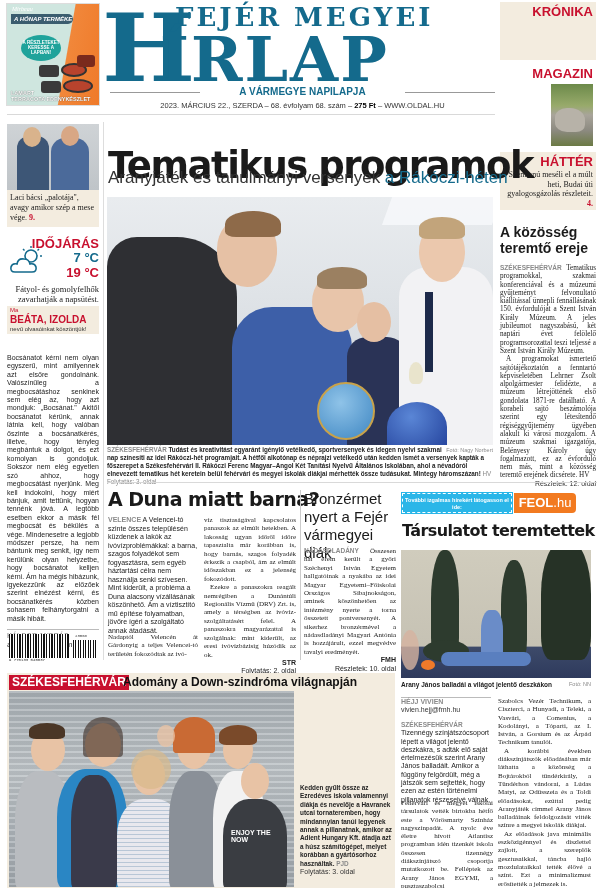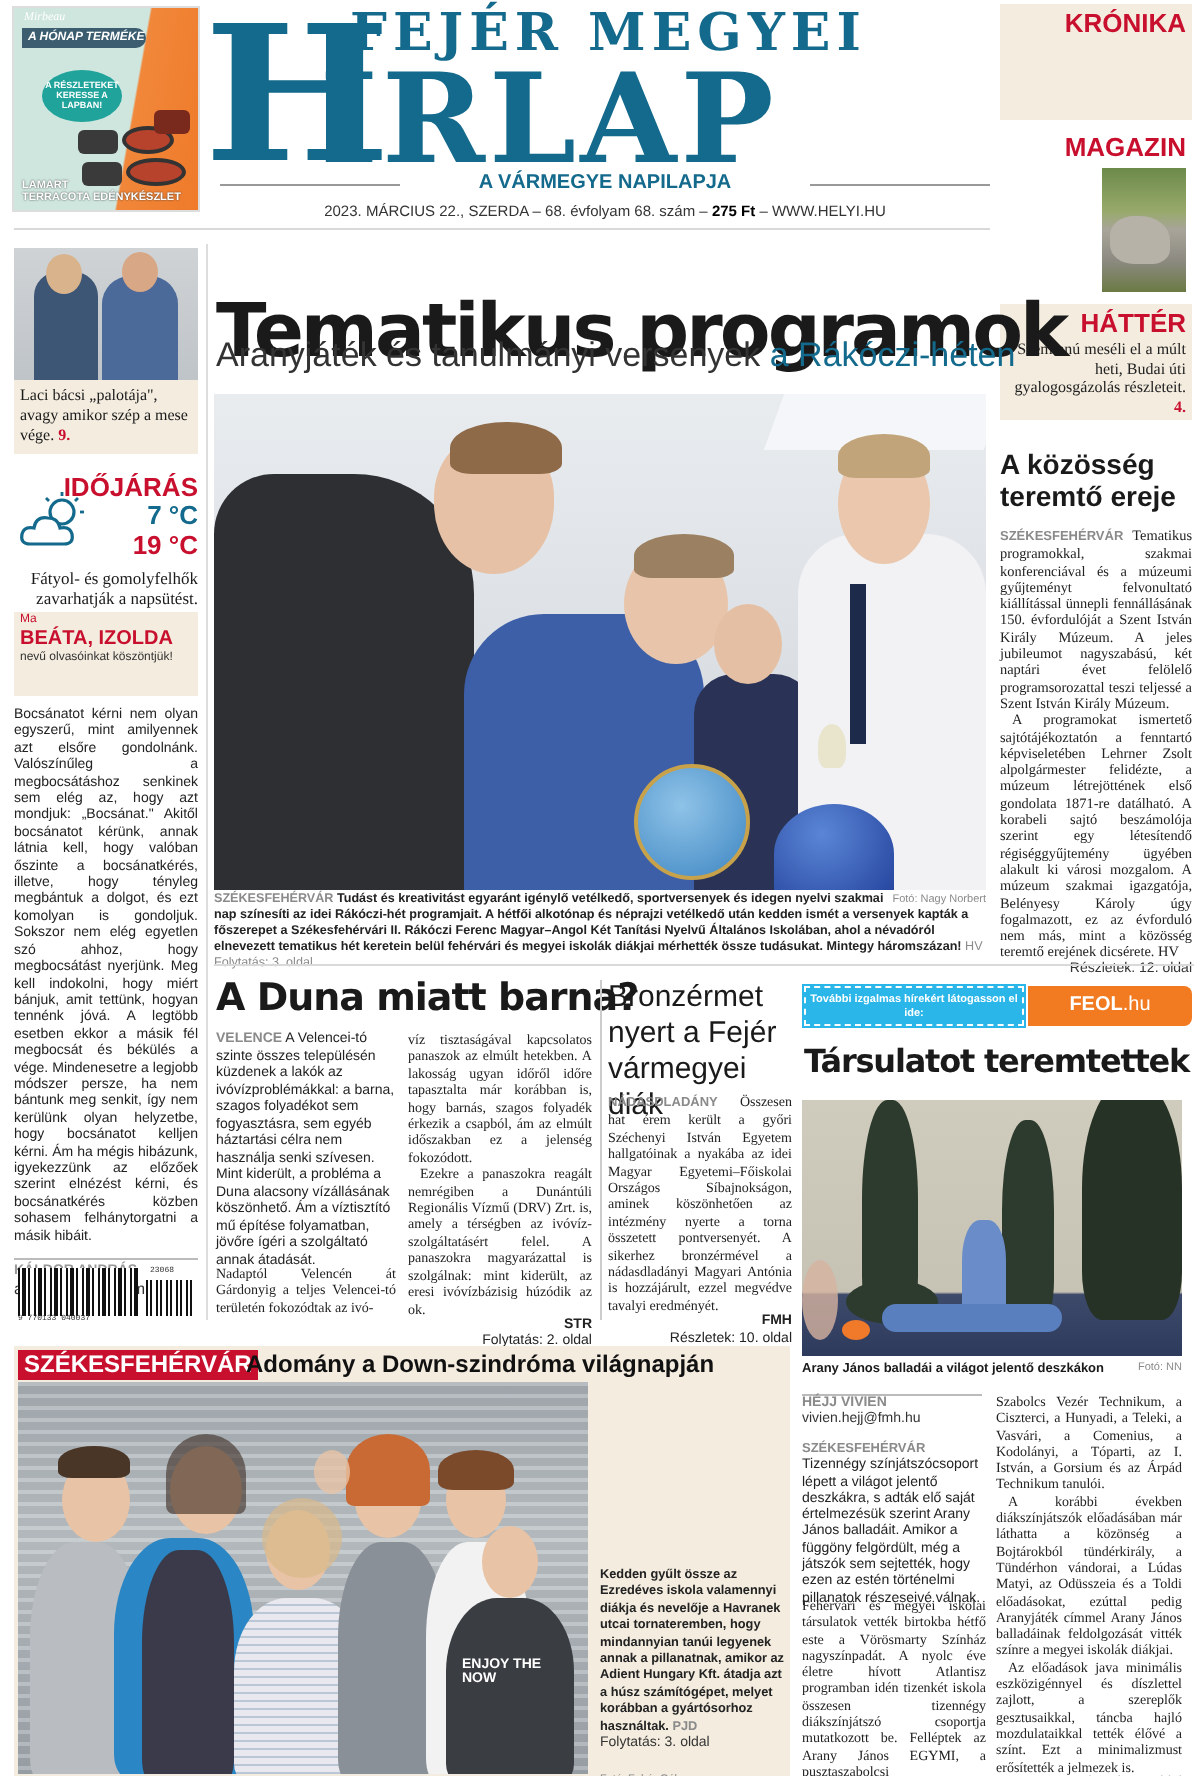--- a/index.html
+++ b/index.html
@@ -63,21 +63,21 @@
   #helyi .p2h { position: absolute; left: 54px; top: 2px; width: 18px; height: 20px; background: #d8a785; border-radius: 50%; }
   #helyi .cap { background: #f3ecdf; font-size: 8px; line-height: 10px; padding: 3px 2px 4px 3px; }
   #helyi .cap b { color: #c8102e; }
 
   #weather { left: 7px; top: 236px; width: 92px; height: 72px; }
   #weather .title { position: absolute; right: 0; top: 0; font-family: "Liberation Sans", sans-serif; font-weight: bold; color: #c8102e; font-size: 13px; }
   #weather .t1 { position: absolute; right: 0; top: 14px; font-family: "Liberation Sans", sans-serif; font-weight: bold; color: #146a8c; font-size: 13px; }
   #weather .t2 { position: absolute; right: 0; top: 29px; font-family: "Liberation Sans", sans-serif; font-weight: bold; color: #c8102e; font-size: 13px; }
   #weather .icon { position: absolute; left: 2px; top: 10px; width: 34px; height: 30px; }
   #weather .desc { position: absolute; left: 0; right: 0; top: 48px; font-size: 8.5px; line-height: 10px; text-align: right; }
-  #nameday { left: 7px; top: 306px; width: 92px; height: 42px; background: #f3ecdf; padding: 1px 3px; font-family: "Liberation Sans", sans-serif; }
+  #nameday { left: 7px; top: 306px; width: 92px; height: 28px; background: #f3ecdf; padding: 1px 3px; font-family: "Liberation Sans", sans-serif; }
   #nameday .ma { font-size: 6px; color: #c8102e; line-height: 7px; }
   #nameday .names { font-size: 10px; font-weight: bold; color: #c8102e; line-height: 11px; }
   #nameday .note { font-size: 6px; color: #333; line-height: 8px; }
 
   #joreggelt { left: 7px; top: 344px; width: 92px; }
   #joreggelt h2 { font-family: "Liberation Sans", sans-serif; font-weight: bold; color: #146a8c; font-size: 13px; line-height: 14px; }
   #joreggelt .body { margin-top: 10px; font-family: "Liberation Sans", sans-serif; font-size: 7px; line-height: 8.4px; color: #222; }
   #joreggelt .author { margin-top: 6px; border-top: 1px solid #bbb; padding-top: 1px; font-family: "Liberation Sans", sans-serif; font-size: 7px; color: #999; font-weight: bold; line-height: 9px; }
   #joreggelt .email { font-family: "Liberation Sans", sans-serif; font-size: 8px; color: #333; line-height: 9px; }
   #barcode { left: 9px; top: 634px; width: 88px; height: 28px; }
@@ -125,22 +125,22 @@
   #bronz-h { left: 304px; top: 490px; font-family: "Liberation Sans", sans-serif; font-size: 15px; line-height: 18px; color: #1a1a1a; }
   #bronz-b { left: 304px; top: 547px; width: 92px; font-size: 7px; line-height: 8.4px; color: #222; }
   #bronz-b .place { font-family: "Liberation Sans", sans-serif; font-weight: bold; color: #8a8a8a; font-size: 6.5px; }
   #bronz-b .sig { text-align: right; font-family: "Liberation Sans", sans-serif; font-weight: bold; }
   #bronz-b .more { text-align: right; font-family: "Liberation Sans", sans-serif; }
 
   
   #feol { left: 402px; top: 493px; width: 186px; height: 20px; }
   #feol .left { position: absolute; left: 0; top: 0; width: 110px; height: 20px; background: #2ab6e8; border: 1px dashed #fff; outline: 1px solid #2ab6e8;
                 color: #fff; font-family: "Liberation Sans", sans-serif; font-size: 5.5px; font-weight: bold; text-align: center; line-height: 7px; padding-top: 3px; }
-  #feol .right { position: absolute; left: 112px; top: 0; width: 82px; height: 20px; background: #f27a20; border-radius: 0 4px 4px 0;
-                 color: #fff; font-family: "Liberation Sans", sans-serif; font-size: 10px; font-weight: bold; text-align: center; line-height: 20px; }
+  #feol .right { position: absolute; left: 112px; top: 0; width: 62px; height: 20px; background: #f27a20; border-radius: 0 4px 4px 0;
+                 color: #fff; font-family: "Liberation Sans", sans-serif; font-size: 13px; font-weight: bold; text-align: center; line-height: 20px; }
   #feol .right span { font-weight: normal; }
 
   
   #tars-h { left: 402px; top: 518px; font-family: "DejaVu Sans", sans-serif; font-weight: bold; font-size: 16px; letter-spacing: -0.6px; line-height: 26px; }
   #tarsphoto { left: 401px; top: 550px; width: 190px; height: 128px; background: linear-gradient(180deg, #d0ccbd 0%, #c6c2b4 75%, #3d4a6a 76%, #2e3a5c 100%); overflow: hidden; }
   .silh { position: absolute; background: #2d3b2e; border-radius: 45% 45% 20% 20%; }
   #tarscap { left: 401px; top: 680px; width: 190px; font-family: "Liberation Sans", sans-serif; font-size: 6.5px; font-weight: bold; line-height: 9px; }
   #tarscap .credit { float: right; font-weight: normal; color: #8a8a8a; font-size: 5.5px; }
 
   #tars-author { left: 401px; top: 697px; width: 90px; font-family: "Liberation Sans", sans-serif; }
@@ -187,21 +187,21 @@
 
 <div id="mast-h" class="abs">H</div>
 <div id="mast-top" class="abs">FEJÉR MEGYEI</div>
 <div id="mast-bot" class="abs">ÍRLAP</div>
 <div id="mast-tag" class="abs">
   <div class="line" style="left:0;"></div>
   <div class="line" style="right:0;"></div>
   <div class="txt">A VÁRMEGYE NAPILAPJA</div>
 </div>
 <div id="mast-date" class="abs">
-  <span>2023. MÁRCIUS 22., SZERDA – 68. évfolyam 68. szám – </span><b>275 Ft</b><span> – WWW.HELYI.HU</span>
+  <span>2023. MÁRCIUS 22., SZERDA – 68. évfolyam 68. szám – </span><b>275 Ft</b><span> – WWW.OLDAL.HU</span>
 </div>
 <div class="abs hsep" style="left:7px;top:114px;width:488px;"></div>
 
 <div id="kronika" class="abs">
   <div class="teaser-h">KRÓNIKA</div>
 </div>
 <div id="magazin" class="abs">
   <div class="teaser-h" style="padding-right:3px;">MAGAZIN</div>
   <div class="photo">
       <div class="stone"></div>

